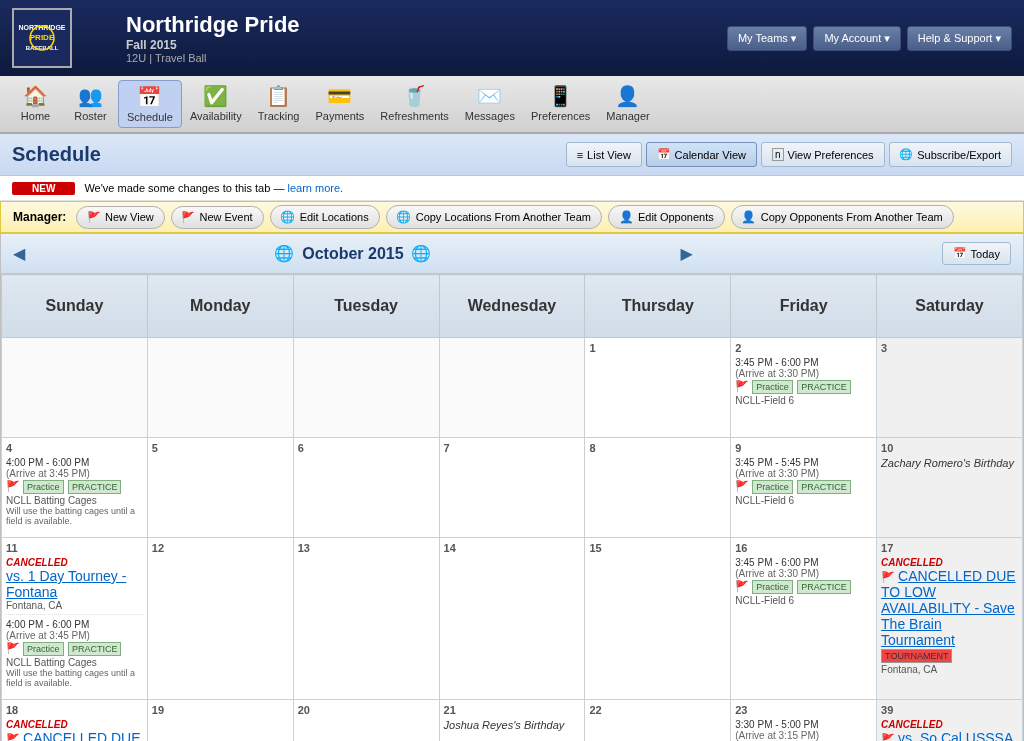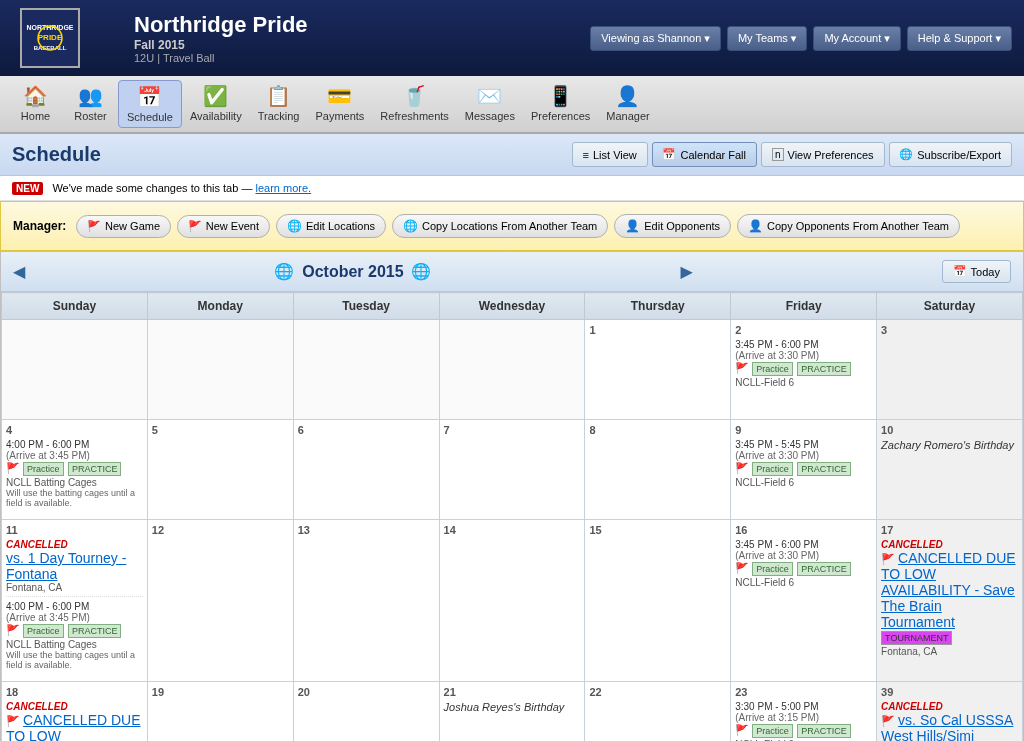--- a/index.html
+++ b/index.html
@@ -14,21 +14,20 @@
       justify-content: space-between;
     }
     .team-info { display: flex; align-items: center; gap: 10px; }
     .team-logo {
       width: 60px; height: 60px;
       background: #fff;
       border: 2px solid #aaa;
       display: flex; align-items: center; justify-content: center;
       font-size: 9px; font-weight: bold; color: #1a2a5e; text-align: center;
       line-height: 1.2;
-      margin-left: 8px;
     }
     .team-name { color: #fff; margin-left: 44px; }
     .team-name h1 { font-size: 22px; font-weight: bold; }
     .team-name .season { font-size: 12px; color: #ccc; font-weight: bold; }
     .team-name .sub { font-size: 11px; color: #aaa; }
 
     .top-nav { display: flex; gap: 6px; }
     .top-nav-btn {
       background: linear-gradient(180deg, #6a7fa8 0%, #4a5f88 100%);
       color: #fff;
@@ -87,29 +86,29 @@
     
     .notice-bar {
       padding: 6px 12px;
       font-size: 11px;
       background: #fff;
       border-bottom: 1px solid #e0e0e0;
     }
     .notice-bar .new-badge {
       background: #cc0000; color: #fff;
       font-size: 10px; font-weight: bold;
-      padding: 1px 4px; border-radius: 2px; margin-right: 6px;
-    }
-    .notice-bar a { color: #0066cc; text-decoration: underline; cursor: pointer; }
+      padding: 1px 20px; border-radius: 2px; margin-right: 6px;
+    }
+    .notice-bar a { color: #0066cc; cursor: pointer; }
 
     
     .manager-toolbar {
       background: linear-gradient(180deg, #fef9e0 0%, #fdf0b0 100%);
       border: 1px solid #e0c840;
-      padding: 12px 12px;
+      padding: 3px 12px;
       display: flex; align-items: center; gap: 6px;
     }
     .manager-label { font-weight: bold; font-size: 12px; margin-right: 4px; }
     .mgr-btn {
       background: linear-gradient(180deg, #f8f8f8 0%, #e0e0e0 100%);
       border: 1px solid #b0b0b0;
       border-radius: 12px;
       padding: 4px 10px;
       font-size: 11px;
       cursor: pointer;
@@ -137,23 +136,23 @@
       border-radius: 3px;
       padding: 4px 10px;
       font-size: 11px; cursor: pointer;
       display: flex; align-items: center; gap: 4px;
     }
 
     
     .cal-grid { width: 100%; border-collapse: collapse; }
     .cal-grid th {
       background: linear-gradient(180deg, #e0e8f0 0%, #d0dce8 100%);
-      padding: 6px;
+      padding: 22px;
       text-align: center;
-      font-size: 12px; font-weight: bold;
+      font-size: 16px; font-weight: bold;
       border: 1px solid #c0c8d0;
       color: #333;
     }
     .cal-grid td {
       border: 1px solid #c8d0d8;
       vertical-align: top;
       padding: 4px;
       width: 14.28%;
       min-height: 100px;
       height: 100px;
@@ -169,21 +168,21 @@
       display: inline-block;
       background: #e0f0e0;
       border: 1px solid #80b080;
       border-radius: 0;
       padding: 1px 3px;
       font-size: 9px;
       color: #336633;
       margin: 1px 1px 1px 0;
     }
     .event-badge.practice { background: #d0e8d0; }
-    .event-badge.tournament { background: #d946ef; border-color: #999; color: #333; text-align: right; }
+    .event-badge.tournament { background: #ef4444; border-color: #999; color: #333; text-align: right; }
     .event-location { font-size: 10px; color: #555; }
     .event-note { font-size: 9px; color: #666; }
     .event-link { font-size: 14px; color: #0066cc; text-decoration: underline; cursor: pointer; }
     .event-cancelled { font-size: 10px; font-weight: bold; color: #cc0000; font-style: italic; }
     .flag-red { color: #cc2200; font-size: 11px; }
     .flag-green { color: #228800; font-size: 11px; }
     .birthday { font-size: 11px; color: #333; font-style: italic; }
 
     
     .event-block { margin-bottom: 4px; border-bottom: 1px dotted #ddd; padding-bottom: 3px; }
@@ -206,21 +205,20 @@
     <circle cx="28" cy="28" r="12" fill="none" stroke="#ffd700" stroke-width="1.5"></circle>
   </svg>
       </div>
     <div class="team-name">
       <h1>Northridge Pride</h1>
       <div class="season">Fall 2015</div>
       <div class="sub">12U | Travel Ball</div>
     </div>
   </div>
   <div class="top-nav">
-    <button class="top-nav-btn">Viewing as Shannon ▾</button>
     <button class="top-nav-btn">My Teams ▾</button>
     <button class="top-nav-btn">My Account ▾</button>
     <button class="top-nav-btn">Help &amp; Support ▾</button>
   </div>
 </div>
 
 <div class="icon-nav">
   <div class="icon-nav-item">
     <span class="nav-icon">🏠</span>
     <span>Home</span>
@@ -267,21 +265,21 @@
 
   <div class="schedule-header">
     <span class="schedule-title">Schedule</span>
     <div class="view-controls">
       <button class="view-btn">
         <span>≡</span>
         <span>List View</span>
       </button>
       <button class="view-btn active">
         <span>📅</span>
-        <span>Calendar Fall</span>
+        <span>Calendar View</span>
       </button>
       <button class="view-btn">
         <span style="font-size:10px;border:1px solid #999;padding:0 2px;">n</span>
         <span>View Preferences</span>
       </button>
       <button class="view-btn">
         <span>🌐</span>
         <span>Subscribe/Export</span>
       </button>
     </div>
@@ -290,21 +288,21 @@
   <div class="notice-bar">
     <span class="new-badge">NEW</span>
     <span>We've made some changes to this tab —</span>
     <a>learn more.</a>
   </div>
 
   <div class="manager-toolbar">
     <span class="manager-label">Manager:</span>
     <button class="mgr-btn">
       <span class="flag-icon flag-green">🚩</span>
-      <span>New Game</span>
+      <span>New View</span>
     </button>
     <button class="mgr-btn">
       <span class="flag-icon flag-green">🚩</span>
       <span>New Event</span>
     </button>
     <button class="mgr-btn">
       <span class="flag-icon">🌐</span>
       <span>Edit Locations</span>
     </button>
     <button class="mgr-btn">

